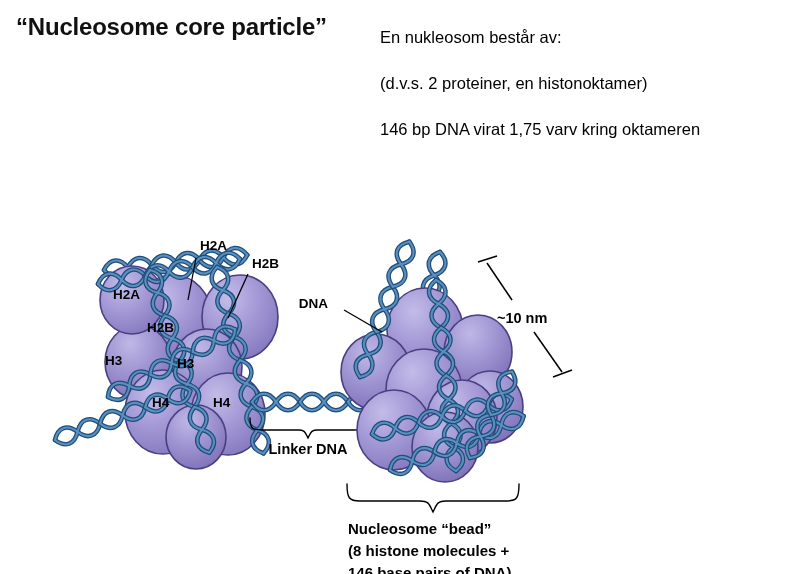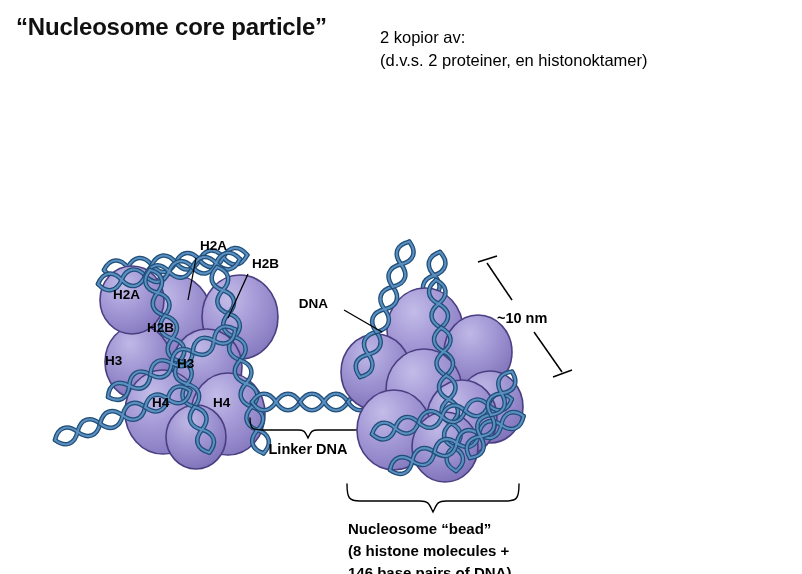--- a/index.html
+++ b/index.html
@@ -65,22 +65,27 @@
 </style>
 </head>
 <body>
 
 <div id="slide">
 
   <div id="title">“Nucleosome core particle”</div>
 
   <div id="body-text">
     <div class="para">
-      <div class="line">2 kopior av:</div>
+      <div class="line">En nukleosom består av:</div>
+    </div>
+    <div class="para">
       <div class="line">(d.v.s. 2 proteiner, en histonoktamer)</div>
+    </div>
+    <div class="para">
+      <div class="line">146 bp DNA virat 1,75 varv kring oktameren</div>
     </div>
   </div>
 
   <div id="figure">
     <svg width="802" height="352" viewBox="0 0 802 352" xmlns="http://www.w3.org/2000/svg">
       <defs>
         <radialGradient id="sphereGrad" cx="35%" cy="28%" r="78%">
           <stop offset="0%" stop-color="#c3bce8"></stop>
           <stop offset="45%" stop-color="#a79cd8"></stop>
           <stop offset="100%" stop-color="#8579bf"></stop>

